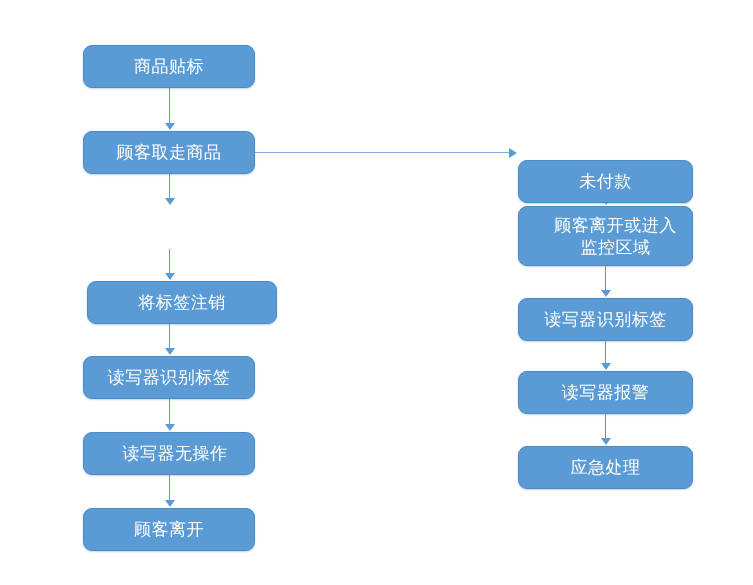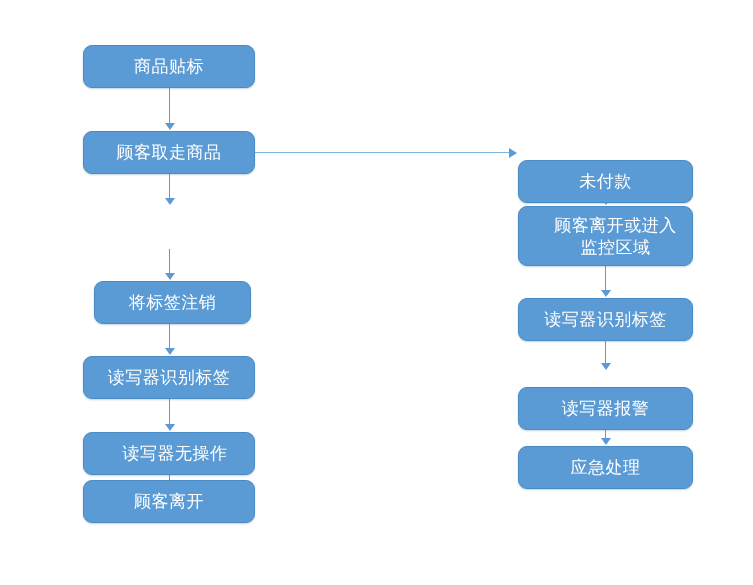--- a/index.html
+++ b/index.html
@@ -102,32 +102,32 @@
   <div class="arrow-down" style="left:600.5px; top:363px;"></div>
 
   <div class="conn-v" style="left:605px; top:414px; height:25px;"></div>
   <div class="arrow-down" style="left:600.5px; top:438px;"></div>
 
   <div class="node" style="left:83px; top:45px; width:172px; height:43px;">商品贴标</div>
 
   <div class="node" style="left:83px; top:131px; width:172px; height:43px;">顾客取走商品</div>
 
 
-  <div class="node" style="left:94px; top:281px; width:157px; height:43px;">将标签注销</div>
+  <div class="node" style="left:87px; top:281px; width:190px; height:43px;">将标签注销</div>
 
   <div class="node" style="left:83px; top:356px; width:172px; height:43px;">读写器识别标签</div>
 
   <div class="node" style="left:83px; top:432px; width:172px; height:43px;padding-left:16px;">读写器无操作</div>
 
-  <div class="node" style="left:83px; top:480px; width:172px; height:43px;">顾客离开</div>
+  <div class="node" style="left:83px; top:508px; width:172px; height:43px;">顾客离开</div>
 
   <div class="node" style="left:518px; top:131px; width:175px; height:43px;margin-top:29px;">未付款</div>
 
   <div class="node tall" style="left:518px; top:206px; width:175px; height:60px;padding-left:24px;">顾客离开或进入
 监控区域</div>
 
   <div class="node" style="left:518px; top:298px; width:175px; height:43px;">读写器识别标签</div>
 
-  <div class="node" style="left:518px; top:387px; width:175px; height:43px;">读写器报警</div>
+  <div class="node" style="left:518px; top:371px; width:175px; height:43px;">读写器报警</div>
 
   <div class="node" style="left:518px; top:446px; width:175px; height:43px;font-family:Liberation Serif, serif;">应急处理</div>
 
 </div>
 
 </body></html>

